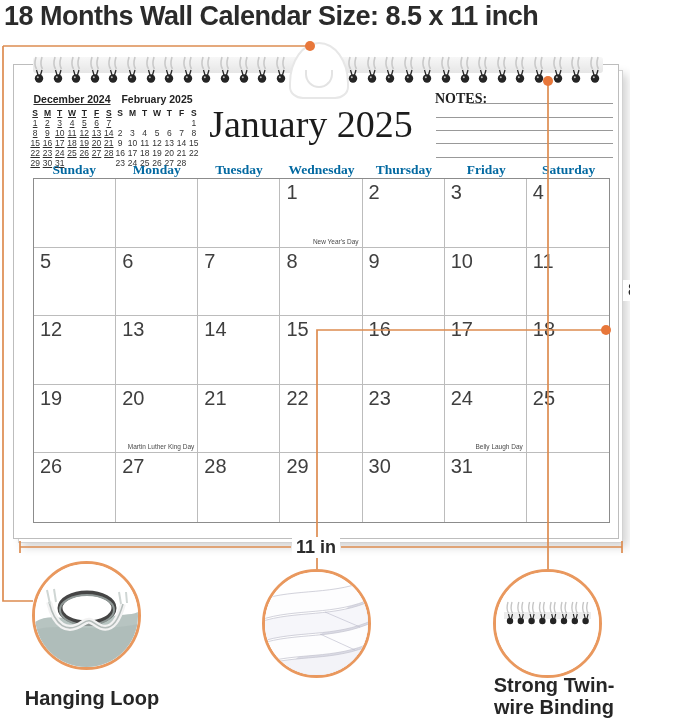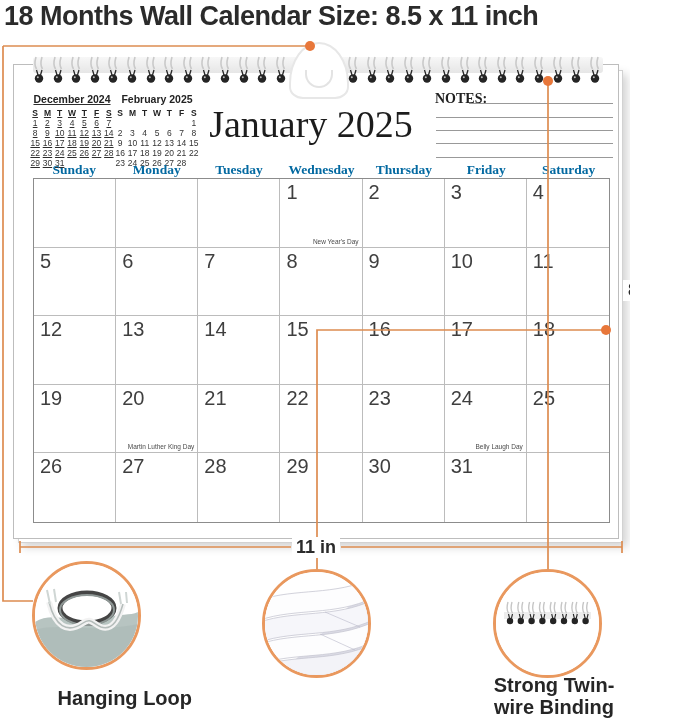--- a/index.html
+++ b/index.html
@@ -65,21 +65,21 @@
   #dimW{left:292px;top:537px;width:48px;text-align:center;}
 
   
   .bigcircle{position:absolute;width:103px;height:103px;border-radius:50%;background:#fff;
              border:3px solid var(--circle-border);overflow:hidden;z-index:5;box-sizing:content-box;}
   #circle1{left:32px;top:561px;}
   #circle2{left:262px;top:569px;}
   #circle3{left:493px;top:569px;}
   .clabel{position:absolute;z-index:5;font-size:20px;font-weight:bold;color:#262626;
           text-align:center;line-height:22px;}
-  #clabel1{left:20px;top:687px;width:172px;text-align:right;}
+  #clabel1{left:6px;top:687px;width:172px;}
   #clabel2{left:214px;top:676px;width:204px;}
   #clabel3{left:452px;top:674px;width:204px;}
 </style>
 </head>
 <body>
 
 <div id="canvas">
 
   <div class="headline">18 Months Wall Calendar Size: 8.5 x 11 inch</div>
 

